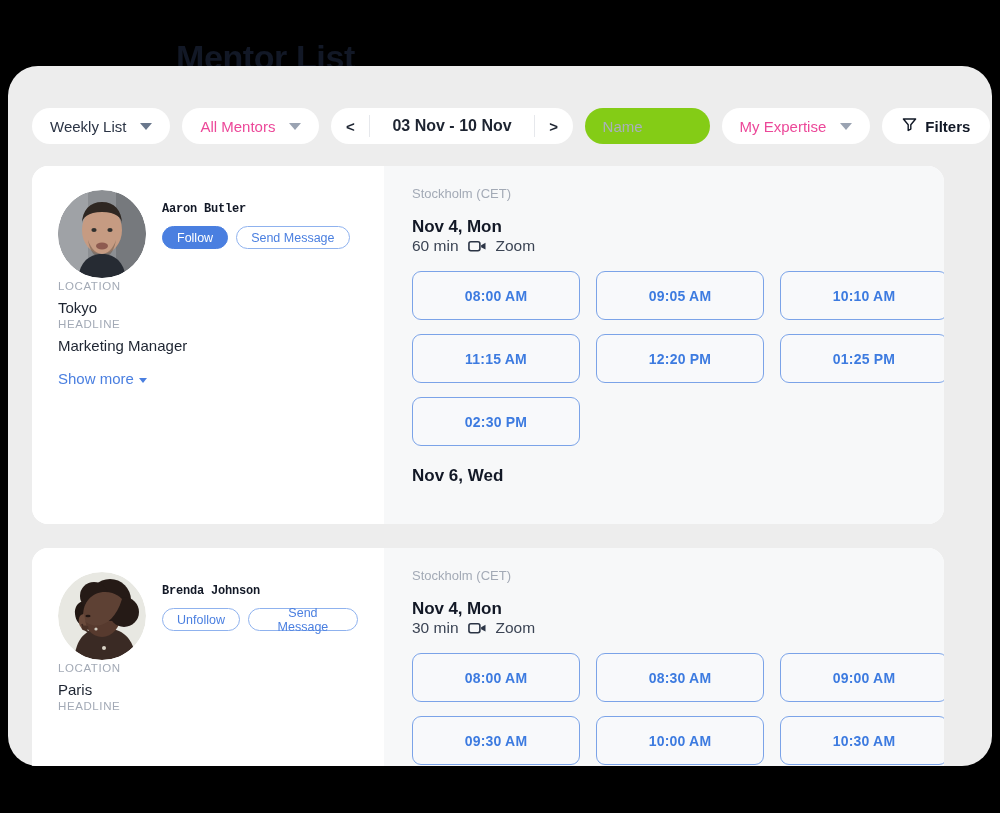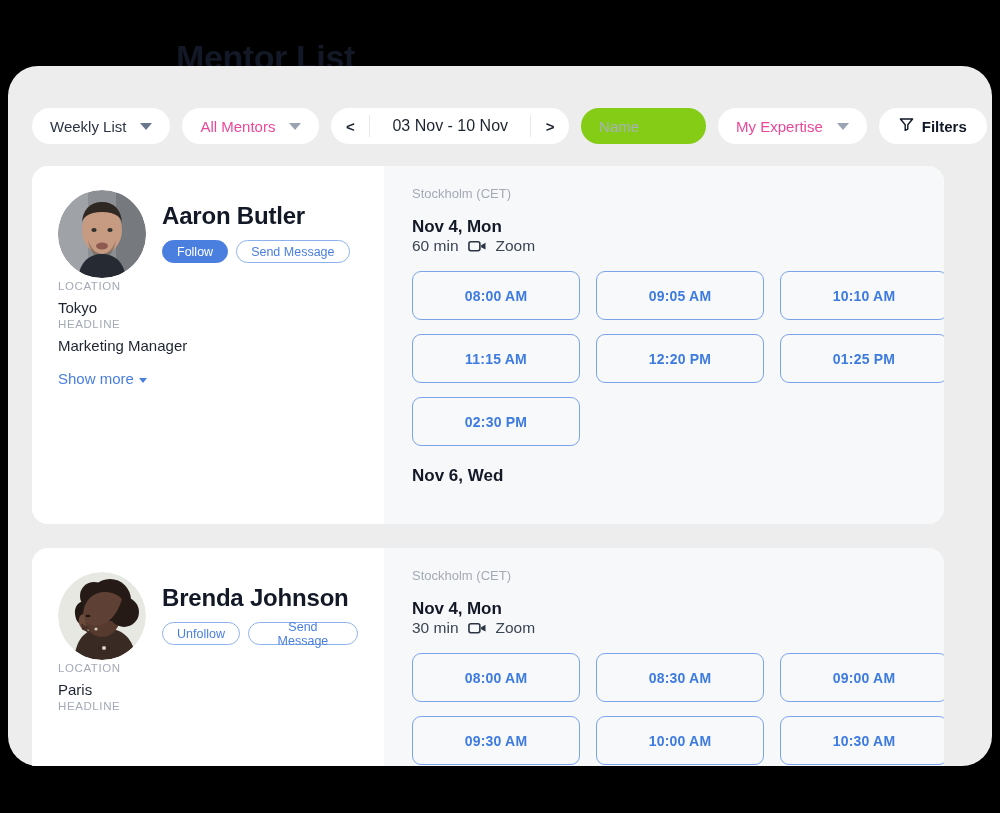--- a/index.html
+++ b/index.html
@@ -80,20 +80,21 @@
     display: flex; align-items: center; justify-content: center;
     font-size: 15px; font-weight: 700; color: #1d2431;
     cursor: pointer;
   }
   .daterange .sep { width: 1px; background: #e6e8ec; align-self: center; height: 22px; }
   .daterange .label {
     display: flex; align-items: center; justify-content: center;
     padding: 8px 22px;
     font-size: 16px; color: #1d2431;
     white-space: nowrap;
+    font-weight: bold;
   }
 
   .nameinput {
     height: 36px; width: 125px;
     background: #84cc16; border-radius: 18px;
     border: none; outline: none;
     padding: 0 18px;
     font-family: "Liberation Sans", sans-serif;
     font-size: 15px; color: #2b3445;
   }
@@ -138,23 +139,24 @@
   .avatar {
     width: 88px; height: 88px; border-radius: 50%;
     flex: 0 0 88px;
     overflow: hidden;
     position: relative;
   }
   .avatar svg { display: block; width: 100%; height: 100%; }
 
   .profile-meta { padding-top: 12px; }
   .mentor-name {
-    font-size: 24px; font-weight: 700; color: #121826;
+    font-size: 12px; font-weight: 700; color: #121826;
     letter-spacing: -0.2px;
     margin-bottom: 10px;
+    font-family: Liberation Mono, monospace;
   }
   .btn-row { display: flex; gap: 8px; }
   .btn-follow {
     height: 23px; border-radius: 12px;
     background: #4a7fe0; color: #fff;
     border: 1px solid #4a7fe0;
     font-size: 12.5px;
     padding: 0 14px;
     display: flex; align-items: center;
     cursor: pointer;

